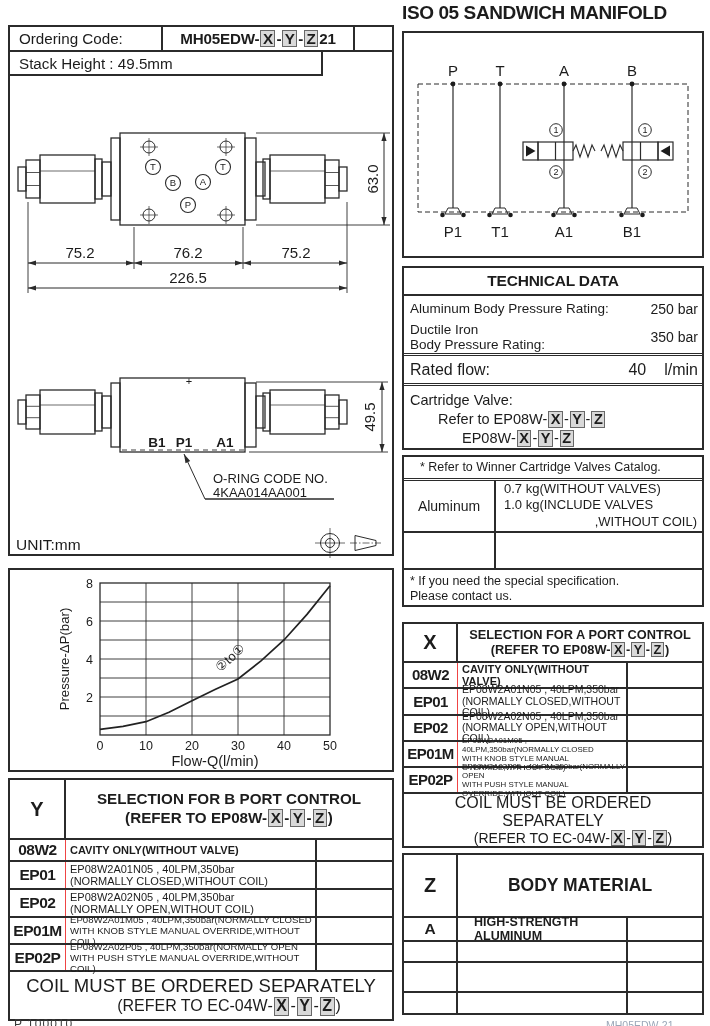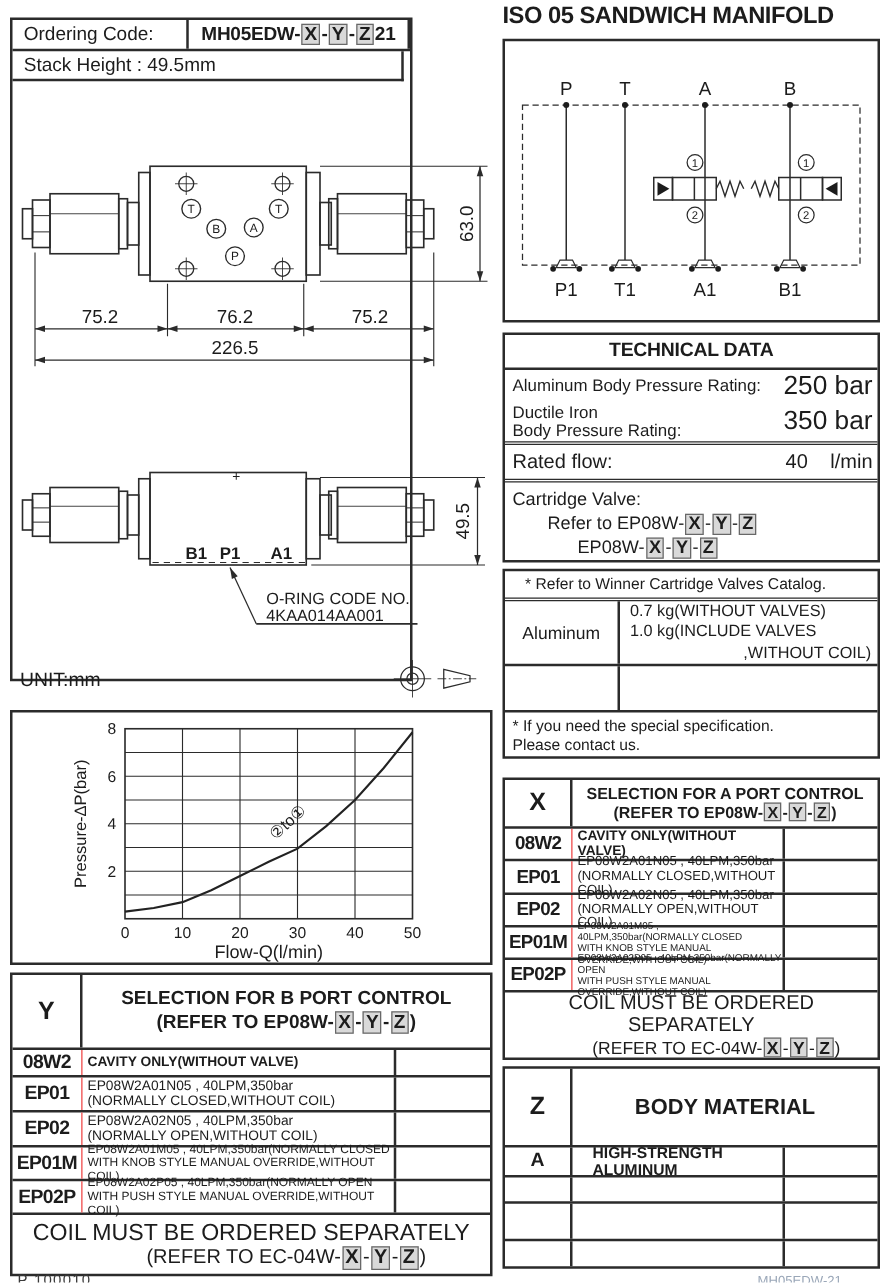--- a/index.html
+++ b/index.html
@@ -12,21 +12,21 @@
   .bx{display:inline-block;background:#d9d9d9;border:1px solid #686868;padding:0 1.5px;margin:0 1px;line-height:1.02;font-weight:bold}
   
   .ord-row1{position:absolute;left:0;top:0;width:100%;height:25px;display:flex;border-bottom:2px solid #2b2b2b;box-sizing:border-box;align-items:center}
   .ord-label{width:153px;padding-left:9px;font-size:15.2px;border-right:2px solid #2b2b2b;box-sizing:border-box;height:100%;display:flex;align-items:center}
   .ord-code{width:192px;border-right:2px solid #2b2b2b;box-sizing:border-box;height:100%;display:flex;align-items:center;justify-content:center;font-weight:bold;font-size:15.2px;letter-spacing:-0.2px}
   .ord-row2{position:absolute;left:0;top:25px;width:313px;height:24px;border-right:2px solid #2b2b2b;border-bottom:2px solid #2b2b2b;box-sizing:border-box;display:flex;align-items:center;padding-left:9px;font-size:15.2px}
   
   .t-head{height:29px;border-bottom:2px solid #2b2b2b;display:flex;align-items:center;justify-content:center;font-weight:bold;font-size:15.5px;letter-spacing:-0.2px}
   .t-row{display:flex;align-items:center;box-sizing:border-box;padding:0 4px 0 6px}
   .t-lab{font-size:13.5px;line-height:1.18}
-  .t-val{margin-left:auto;font-size:21px}
+  .t-val{margin-left:auto;font-size:14px}
   .t-sep{border-bottom:3px double #2b2b2b}
   .cart{padding:5px 4px 0 6px;font-size:14.5px;line-height:1.3}
   
   .w-note{height:24px;border-bottom:3px double #2b2b2b;display:flex;align-items:center;padding-left:16px;font-size:12.5px;box-sizing:border-box}
   .w-r1{height:53px;border-bottom:2px solid #2b2b2b;display:flex;box-sizing:border-box}
   .w-r2{height:38px;border-bottom:2px solid #2b2b2b;display:flex;box-sizing:border-box}
   .w-mat{width:92px;border-right:2px solid #2b2b2b;box-sizing:border-box;display:flex;align-items:center;justify-content:center;font-size:14px}
   .w-mat2{width:92px;border-right:2px solid #2b2b2b;box-sizing:border-box}
   .w-lines{flex:1;display:flex;flex-direction:column;justify-content:center;font-size:13px;line-height:1.28;padding-left:8px}
   .w-line3{text-align:right;padding-right:5px}
@@ -57,21 +57,21 @@
   .title{position:absolute;left:402px;top:2px;width:302px;font-weight:bold;font-size:19px;letter-spacing:-0.4px;white-space:nowrap}
   .unit{position:absolute;left:16px;top:536px;font-size:15.5px}
   .footL{position:absolute;left:14px;top:1017px;font-size:12px;color:#3a3a3a;letter-spacing:1px}
   .footR{position:absolute;left:606px;top:1019px;font-size:10.5px;color:#9aa7b8}
 </style>
 </head>
 <body>
 
 <div class="title">ISO 05 SANDWICH MANIFOLD</div>
 
-<div class="box" style="left:8px;top:14px;width:322px;height:531px">
+<div class="box" style="left:8px;top:25px;width:386px;height:531px">
   <div class="ord-row1">
     <div class="ord-label">Ordering Code:</div>
     <div class="ord-code">MH05EDW-<span class="bx">X</span>-<span class="bx">Y</span>-<span class="bx">Z</span>21</div>
   </div>
   <div class="ord-row2">Stack Height : 49.5mm</div>
 </div>
 
 <svg class="abs" style="left:8px;top:80px" width="384" height="482" viewBox="0 0 384 482">
   <g stroke="#2b2b2b" stroke-width="1.3" fill="none">
     <rect x="10" y="87" width="8" height="24"></rect>

